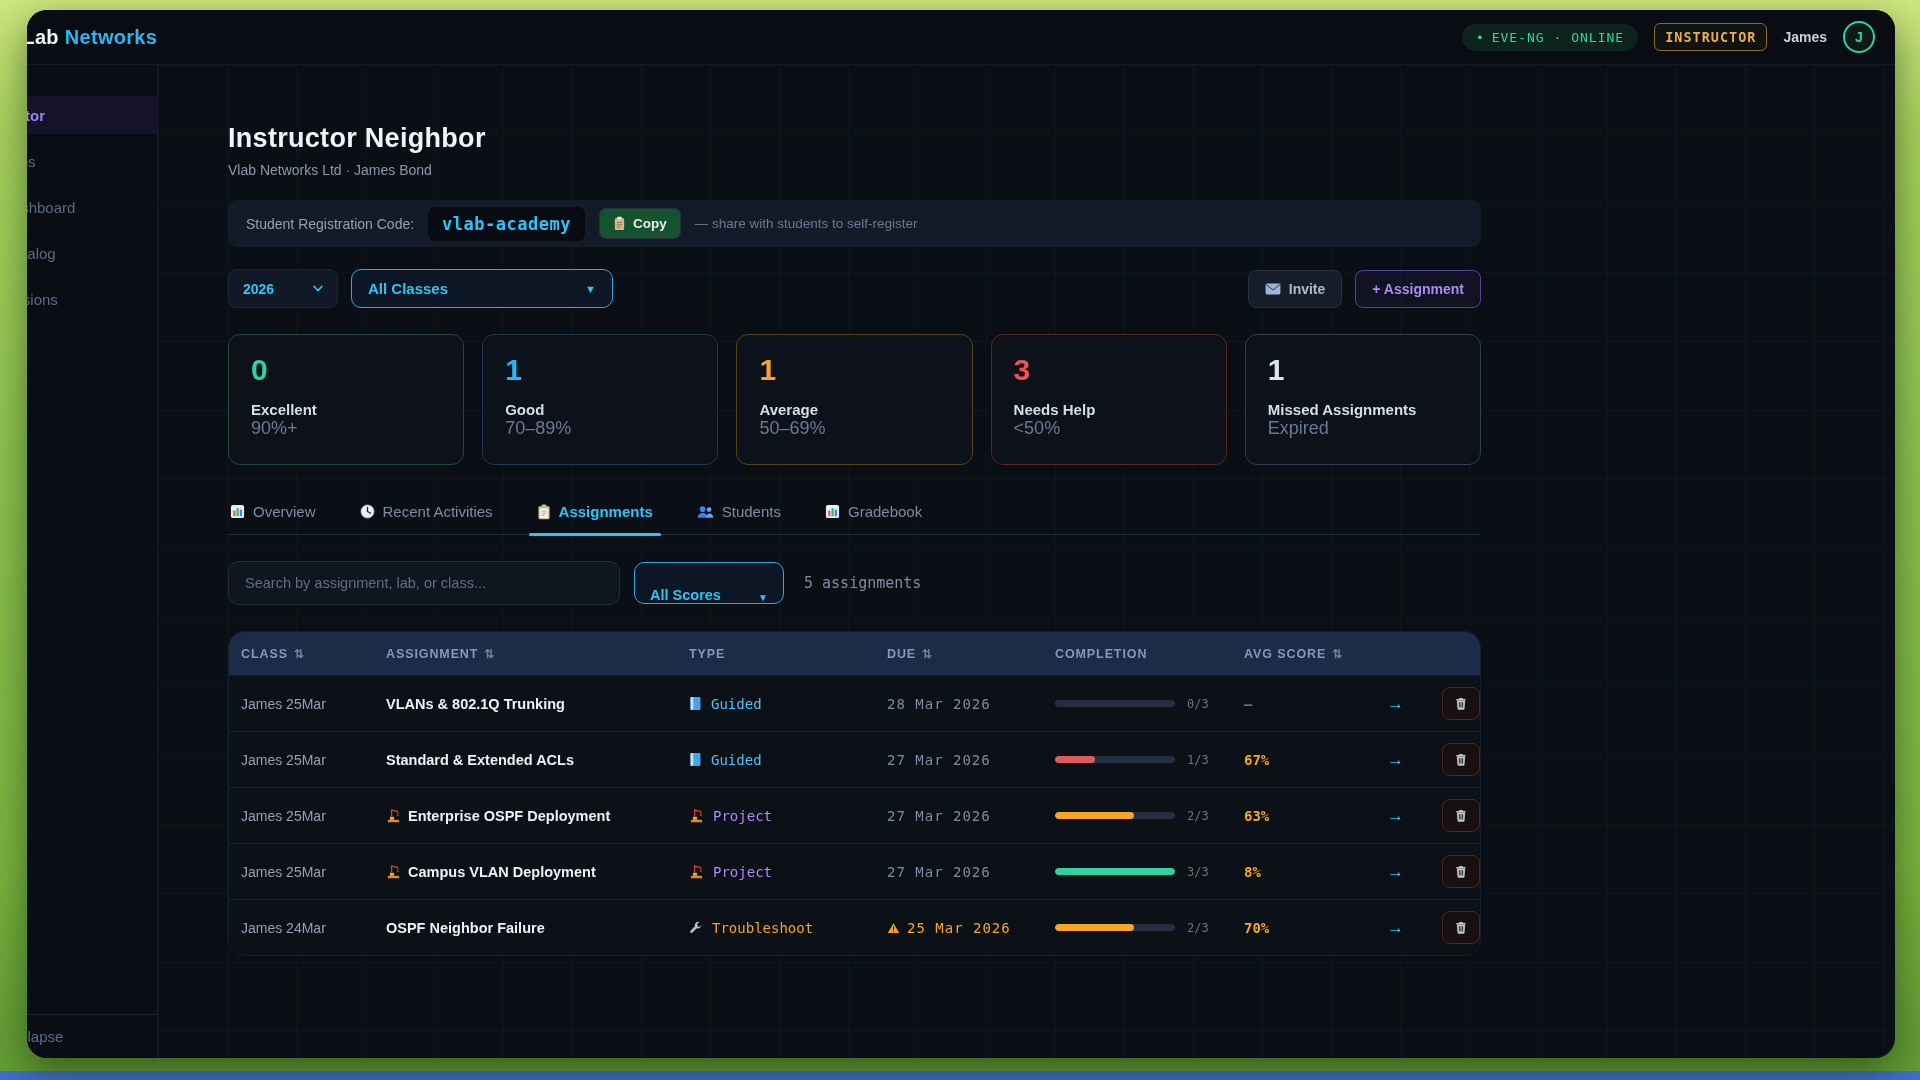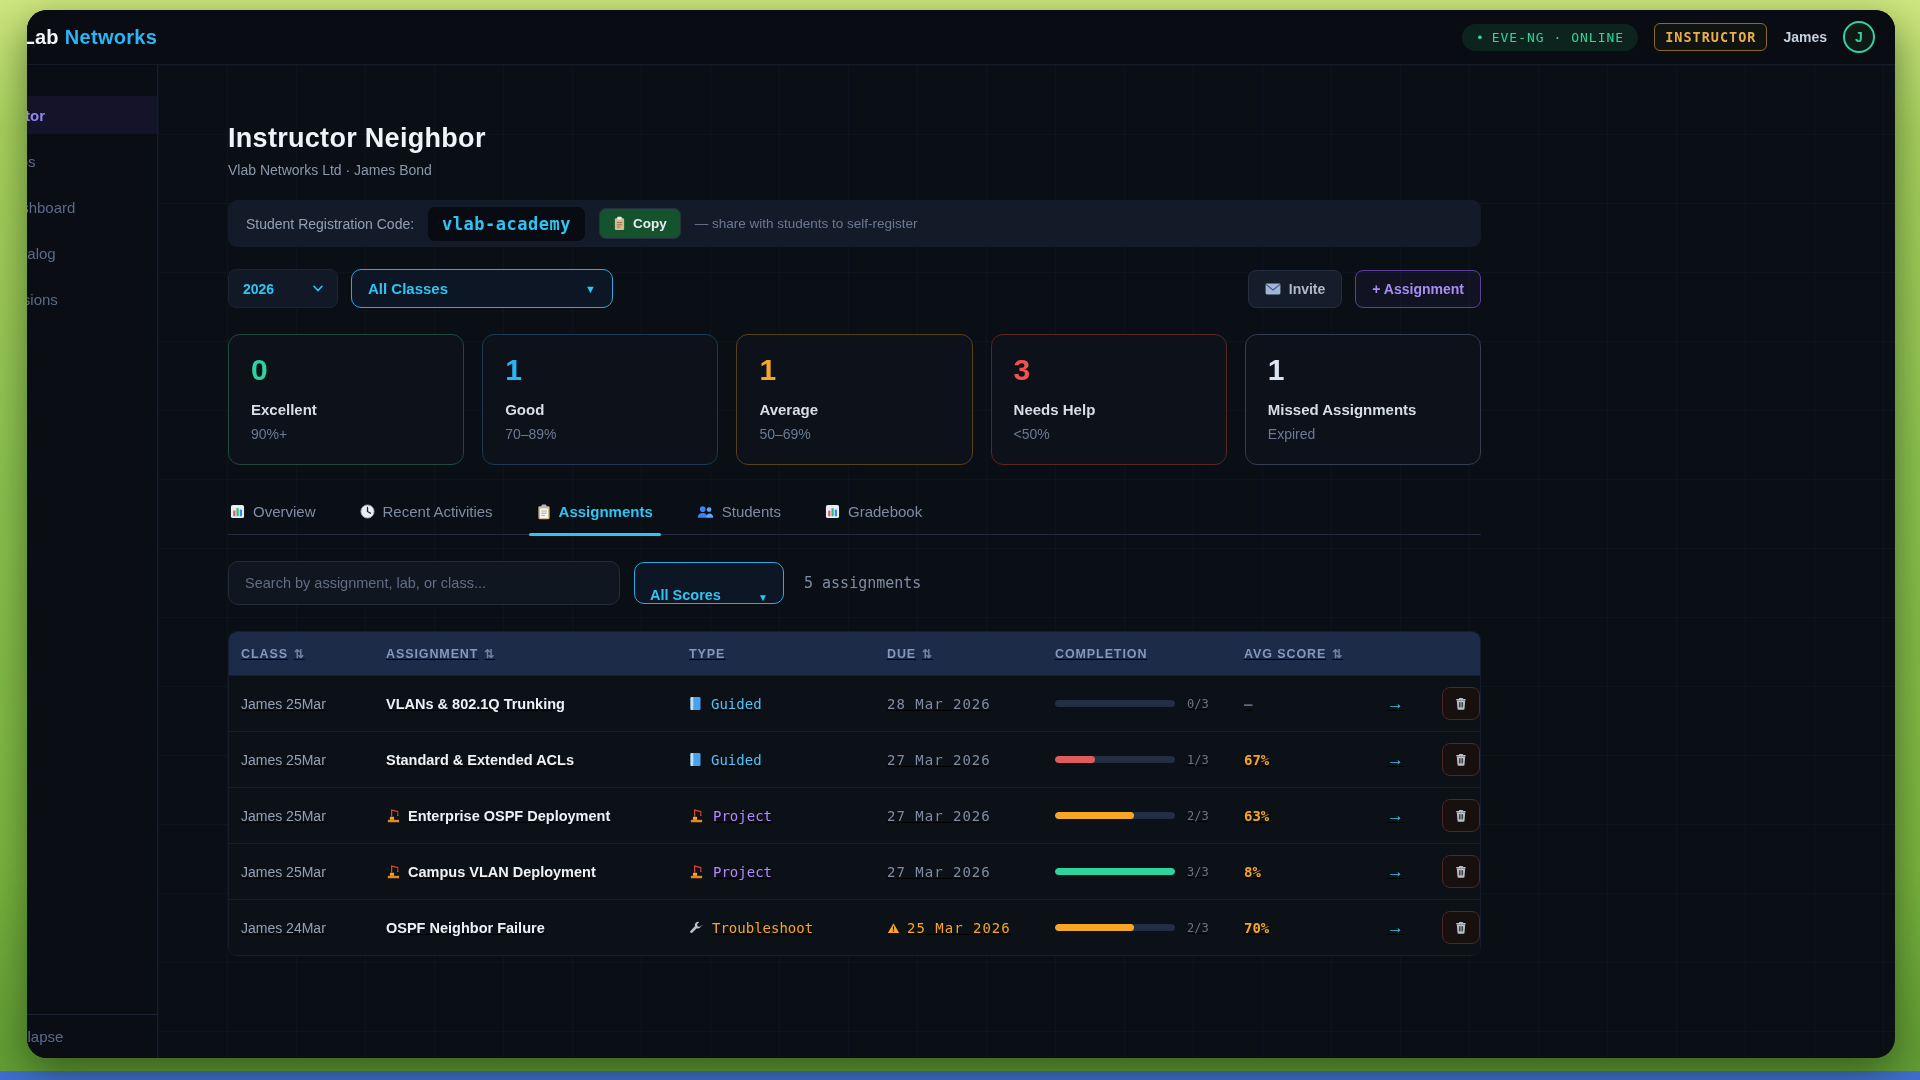--- a/index.html
+++ b/index.html
@@ -82,39 +82,39 @@
     color:#aeb9c9; font-weight:bold; font-size:14px; display:flex; align-items:center; gap:8px; cursor:pointer; }
   .btn-assign { margin-left:13px; height:38px; padding:0 16px; border-radius:8px;
     background:rgba(90,60,160,.10); border:1.5px solid #5d3e9e; color:#a98df5; font-weight:bold;
     font-size:14px; display:flex; align-items:center; cursor:pointer; }
 
   .cards { margin-top:26px; display:grid; grid-template-columns:repeat(5,1fr); gap:18px; }
   .card { height:131px; background:rgba(13,18,28,.82); border:1px solid #333e52; border-radius:12px;
     padding:18px 22px; }
   .card .val { font-size:30px; font-weight:bold; }
   .card .lbl { margin-top:14px; color:#d6dee8; font-size:15px; font-weight:bold; }
-  .card .sub { margin-top:8px; color:#6b7a94; font-size:14px; }
+  .card .sub { color:#6b7a94; font-size:18px; }
 
   .tabs { margin-top:34px; display:flex; gap:40px; border-bottom:1px solid #202b3d; }
   .tab { display:flex; align-items:center; gap:8px; color:#7e8ca3; font-size:15px;
     padding:4px 2px 14px 2px; cursor:pointer; position:relative; }
   .tab.active { color:#2ec5f5; font-weight:bold; }
   .tab.active::after { content:""; position:absolute; left:-6px; right:-6px; bottom:-2px; height:3px;
     background:#2ec5f5; border-radius:2px; }
 
   .search-row { margin-top:26px; display:flex; align-items:center; }
   .search-input { width:392px; height:44px; background:#10161f; border:1px solid #232c3b; border-radius:10px;
     color:#c7d1de; font-size:14.5px; padding:0 16px; outline:none; font-family:"Liberation Sans",sans-serif; }
   .search-input::placeholder { color:#5f6e85; }
   .sel-scores { margin-left:14px; width:150px; height:42px; background:#0c1624; border:1.5px solid #2ea8e0;
     border-radius:10px; color:#2ec5f5; font-weight:bold; font-size:14.5px; display:flex; align-items:flex-end;
     justify-content:space-between; padding:0 15px; cursor:pointer; }
   .count-text { margin-left:20px; color:#7e8ca3; font-size:15px; }
 
-  .table { margin-top:26px; border-radius:9px; overflow:hidden; border:1px solid #151d2c;text-decoration:underline; }
+  .table { margin-top:26px; border-radius:16px; overflow:hidden; border:1px solid #151d2c; }
   .thead { height:43px; background:#1c2b47; display:grid; align-items:center;
     grid-template-columns:145px 303px 198px 168px 189px 143px 55px 1fr; padding:0 0 0 12px; }
   .th { color:#8298bc; font-size:12.5px; font-weight:bold; letter-spacing:.9px;
     display:flex; align-items:center; gap:6px; cursor:pointer; }
   .th .sort { font-size:12px; opacity:.8; }
   .trow { height:56px; background:#0c1017; border-top:1px solid #161e2d; display:grid; align-items:center;
     grid-template-columns:145px 303px 198px 168px 189px 143px 55px 1fr; padding:0 0 0 12px; }
   .td-class { color:#93a1b4; font-size:14px; }
   .td-assign { color:#eef2f7; font-weight:bold; font-size:14.5px; display:flex; align-items:center; gap:7px;
     padding-right:10px; }

